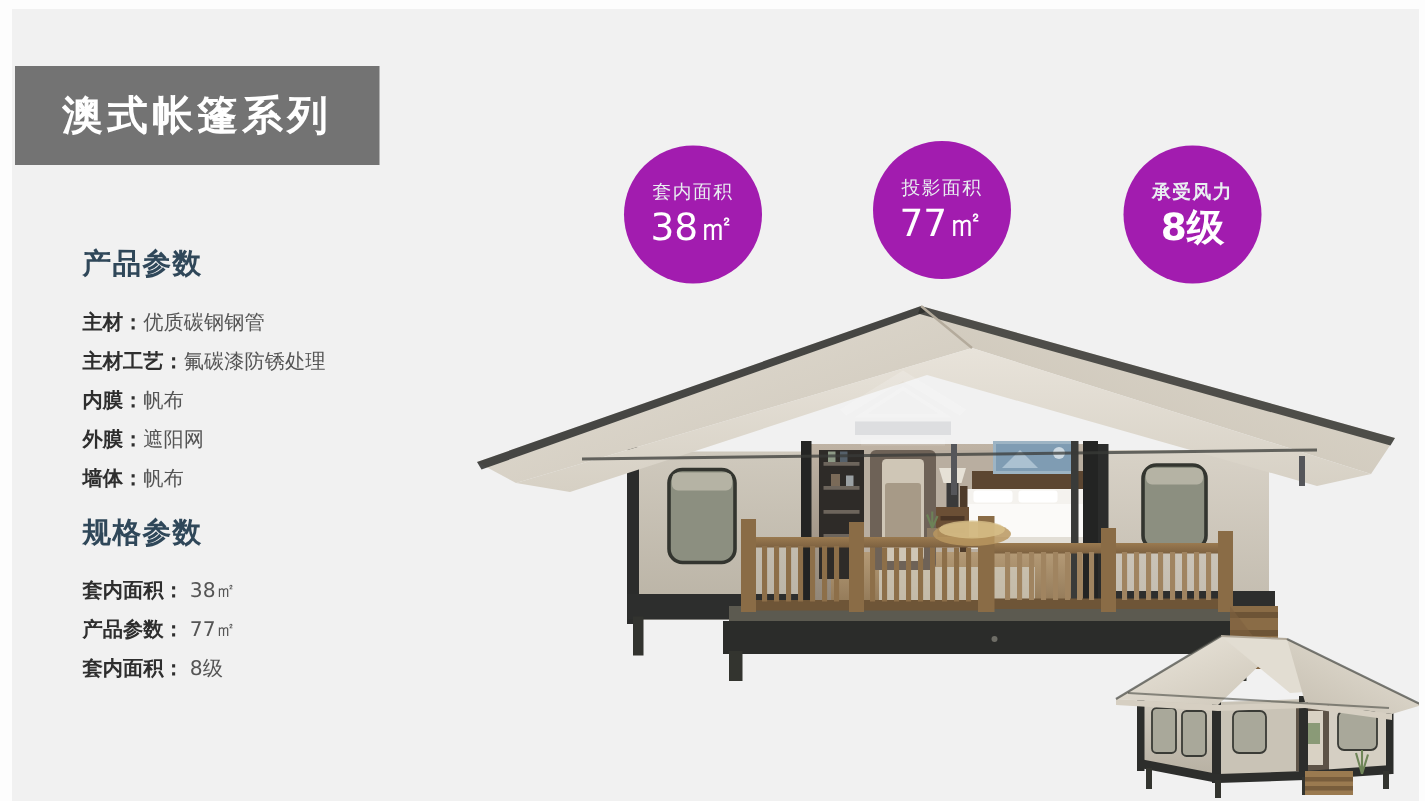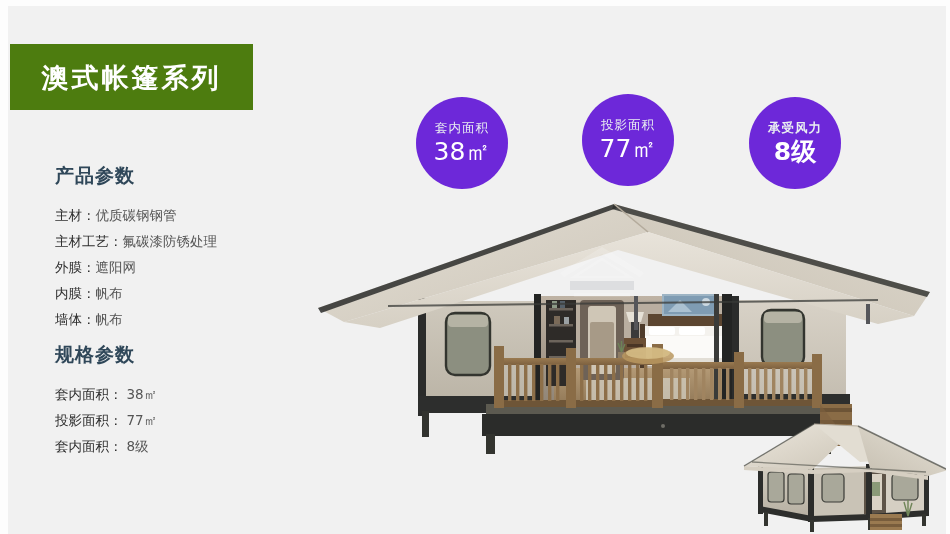--- a/index.html
+++ b/index.html
@@ -25,21 +25,21 @@
   .edge-top   { position: absolute; left: 0;  top: 0; width: 950px; height: 6px;  background: #fdfdfd; z-index: 40; }
   .edge-right { position: absolute; right: 0; top: 0; width: 4px;  height: 534px; background: #fdfdfd; z-index: 40; }
 
   
   .title-banner {
     position: absolute;
     left: 10px;
     top: 44px;
     width: 243px;
     height: 66px;
-    background: #4d7c0f;
+    background: #737373;
     display: flex;
     align-items: center;
     justify-content: center;
     z-index: 20;
   }
   .title-banner .title-text {
     color: #ffffff;
     font-size: 27px;
     font-weight: bold;
     letter-spacing: 3px;
@@ -57,31 +57,31 @@
     letter-spacing: 1px;
     margin-bottom: 13px;
   }
   .section-head.second { margin-top: 10px; }
 
   .spec-row {
     font-size: 13.5px;
     line-height: 26px;
     white-space: nowrap;
   }
-  .spec-row .k { color: #2e2e2e; font-weight: normal; }
+  .spec-row .k { color: #2e2e2e; font-weight: bold; }
   .spec-row .v { color: #555555; font-weight: normal; }
   .spec-row .v.pad { padding-left: 4px; }
 
   
   .badge {
     position: absolute;
     width: 92px;
     height: 92px;
     border-radius: 50%;
-    background: #6d28d9;
+    background: #a21caf;
     display: flex;
     flex-direction: column;
     align-items: center;
     justify-content: center;
     z-index: 25;
   }
   .badge .b-label {
     color: #e9eef1;
     font-size: 12.5px;
     letter-spacing: 1px;
@@ -391,36 +391,36 @@
 
     <div class="section-head">产品参数</div>
 
     <div class="spec-row">
       <span class="k">主材：</span><span class="v">优质碳钢钢管</span>
     </div>
     <div class="spec-row">
       <span class="k">主材工艺：</span><span class="v">氟碳漆防锈处理</span>
     </div>
     <div class="spec-row">
+      <span class="k">内膜：</span><span class="v">帆布</span>
+    </div>
+    <div class="spec-row">
       <span class="k">外膜：</span><span class="v">遮阳网</span>
     </div>
     <div class="spec-row">
-      <span class="k">内膜：</span><span class="v">帆布</span>
-    </div>
-    <div class="spec-row">
       <span class="k">墙体：</span><span class="v">帆布</span>
     </div>
 
     <div class="section-head second">规格参数</div>
 
     <div class="spec-row">
       <span class="k">套内面积：</span><span class="v pad">38㎡</span>
     </div>
     <div class="spec-row">
-      <span class="k">投影面积：</span><span class="v pad">77㎡</span>
+      <span class="k">产品参数：</span><span class="v pad">77㎡</span>
     </div>
     <div class="spec-row">
       <span class="k">套内面积：</span><span class="v pad">8级</span>
     </div>
   </div>
 
   <div class="badge b1">
     <span class="b-label">套内面积</span>
     <span class="b-value">38㎡</span>
   </div>

